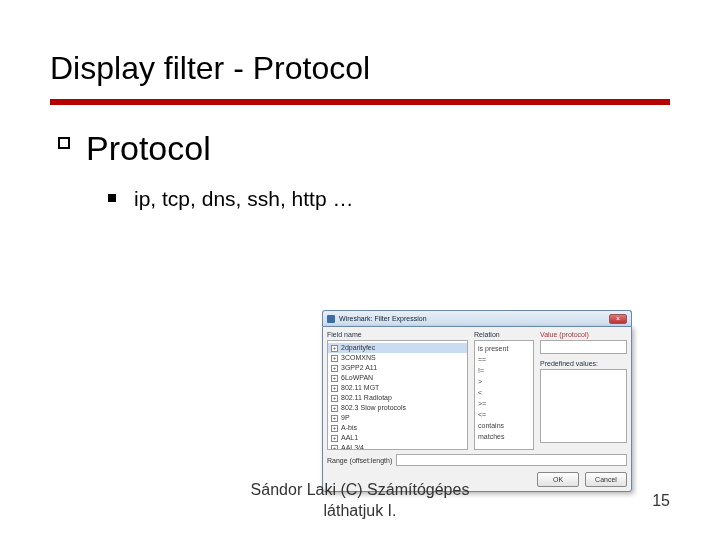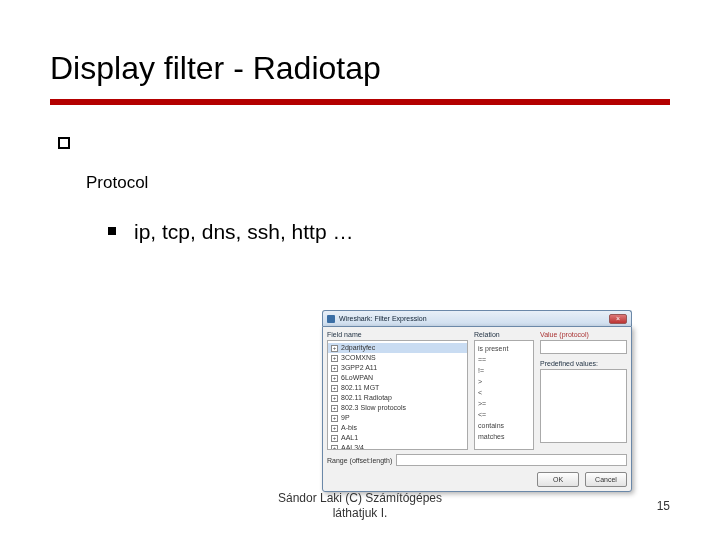--- a/index.html
+++ b/index.html
@@ -33,26 +33,25 @@
   }
   .square-open {
     width: 12px;
     height: 12px;
     border: 2px solid #000;
     margin-top: 8px;
     margin-right: 16px;
     flex-shrink: 0;
   }
   .top-text {
-    font-size: 17px;
-    margin-top: 44px;
+    font-size: 34px;
   }
   .sub-list {
     margin-left: 58px;
-    margin-top: 25px;
+    margin-top: 17px;
   }
   .sub-bullet {
     display: flex;
     align-items: flex-start;
     margin-bottom: 6px;
   }
   .square-solid {
     width: 8px;
     height: 8px;
     background: #000;
@@ -188,38 +187,38 @@
     font-size: 7px;
     text-align: center;
     line-height: 13px;
   }
   .footer {
     position: absolute;
     bottom: 18px;
     left: 0; right: 0;
     display: flex;
     align-items: center;
-    font-size: 12px;
+    font-size: 16px;
     color: #333;
   }
   .footer-center {
     margin: 0 auto;
     text-align: center;
     line-height: 1.3;
   }
   .footer-right {
     position: absolute;
     right: 50px;
   }
 </style>
 </head>
 <body>
 
 <div class="slide">
-  <div class="title">Display filter - Radiotap</div>
+  <div class="title">Display filter - Protocol</div>
   <div class="title-underline"></div>
 
   <div class="top-bullet">
     <span class="square-open"></span>
     <span class="top-text">Protocol</span>
   </div>
 
   <div class="sub-list">
     <div class="sub-bullet">
       <span class="square-solid"></span>

